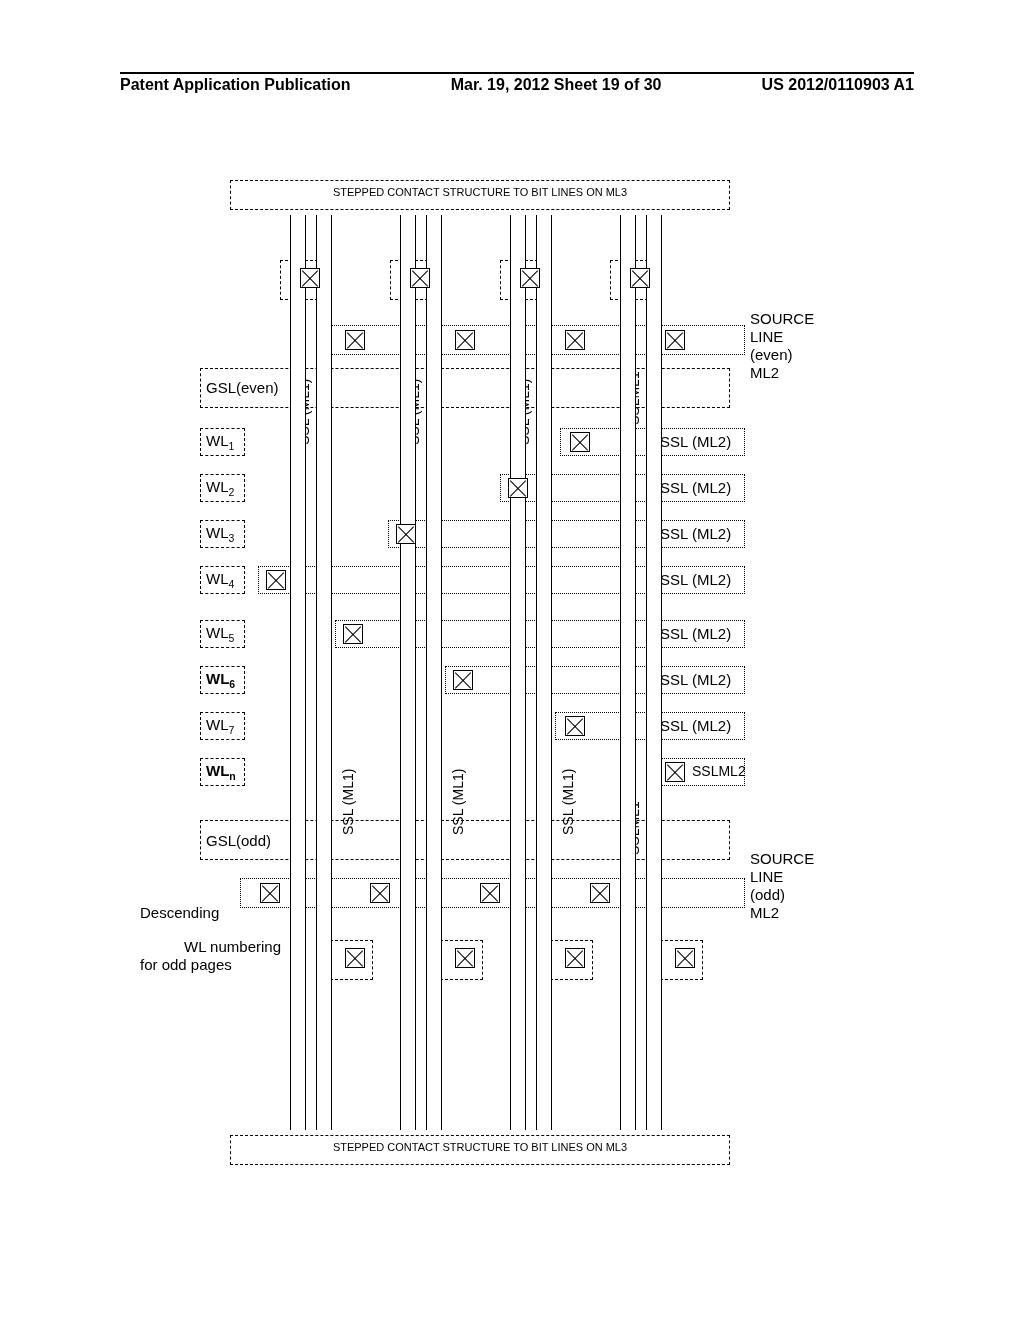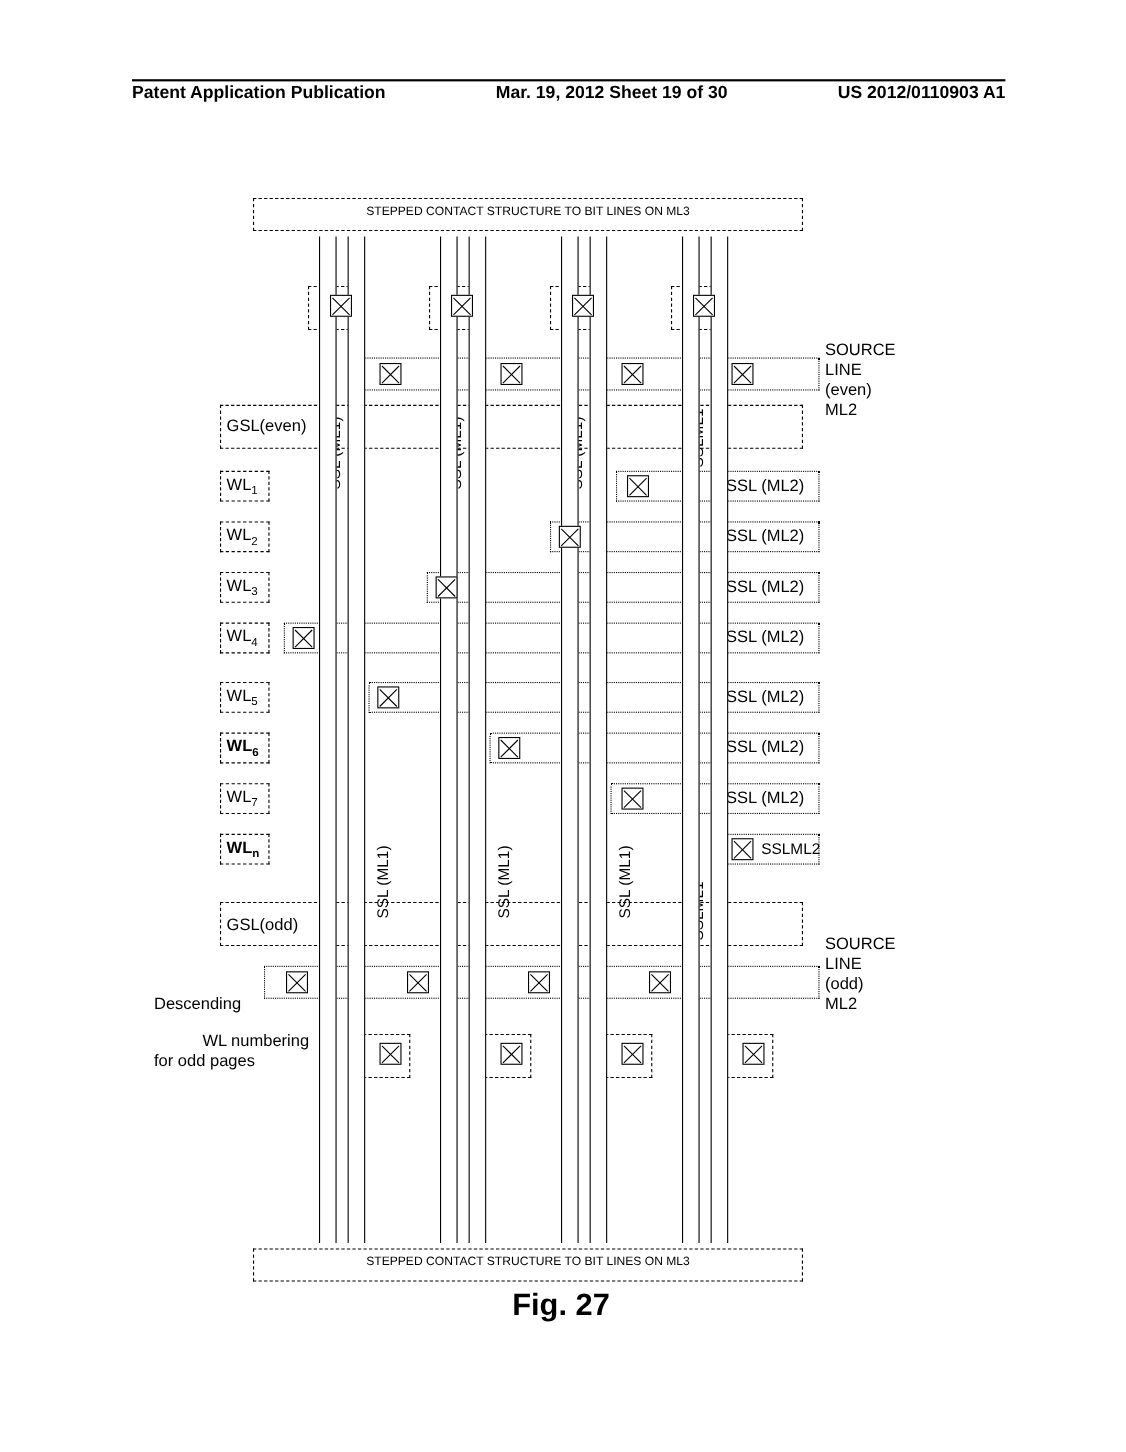--- a/index.html
+++ b/index.html
@@ -220,16 +220,15 @@
 
     <div class="band dashdot" style="left:215px; top:780px; width:48px; height:40px;"></div>
     <div class="contact" style="left:235px; top:788px;"></div>
     <div class="band dashdot" style="left:325px; top:780px; width:48px; height:40px;"></div>
     <div class="contact" style="left:345px; top:788px;"></div>
     <div class="band dashdot" style="left:435px; top:780px; width:48px; height:40px;"></div>
     <div class="contact" style="left:455px; top:788px;"></div>
     <div class="band dashdot" style="left:545px; top:780px; width:48px; height:40px;"></div>
     <div class="contact" style="left:565px; top:788px;"></div>
 
-    <div class="fig-num" style="position:absolute; left:0; right:0; top:1010px;">Fig. 27</div>
 
   </div>
 </div>
 
 </body></html>

